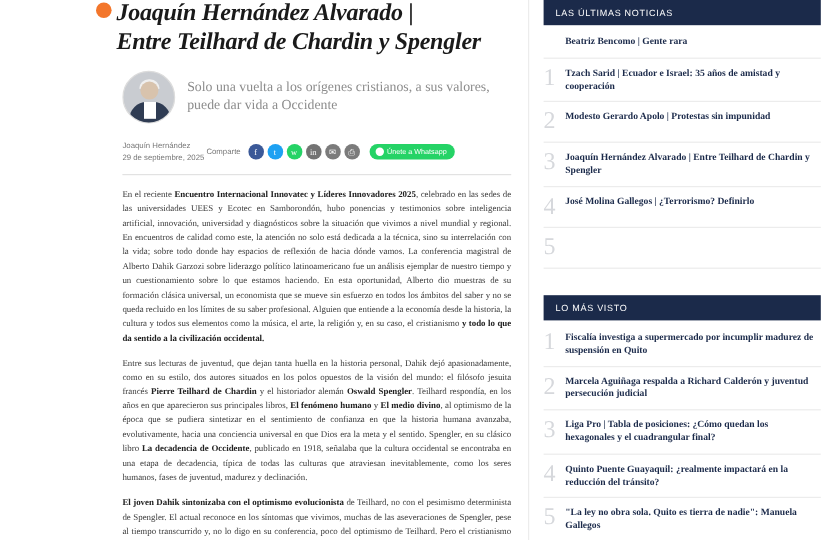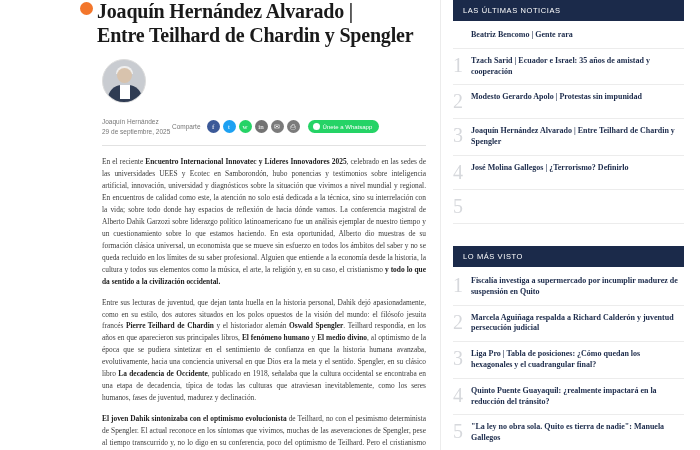--- a/index.html
+++ b/index.html
@@ -24,20 +24,21 @@
   }
   .headline {
     font-family: "Liberation Serif", serif;
     font-size: 20px;
     line-height: 1.18;
     font-weight: 700;
     color: #1a1a1a;
     margin: 0;
     padding-top: 0;
     letter-spacing: -0.2px;
+    font-style: italic;
   }
   .headline-row {
     display: flex;
     align-items: flex-start;
   }
   .headline-icon {
     width: 13px; height: 13px;
     border-radius: 50%;
     background: #f3762b;
     margin-right: 4px;
@@ -223,20 +224,21 @@
       </h1>
     </div>
 
     <div class="subhead-block">
       <div class="author-photo">
         <div class="body"></div>
         <div class="shirt"></div>
         <div class="hair"></div>
         <div class="head"></div>
       </div>
+      <div class="subhead">Solo una vuelta a los orígenes cristianos, a sus valores, puede dar vida a Occidente</div>
     </div>
 
     <div class="meta-row">
       <div class="meta-author">
         <div>Joaquín Hernández</div>
         <div>29 de septiembre, 2025</div>
       </div>
       <span class="share-label">Comparte</span>
       <div class="share-icons">
         <span class="sicon">f</span>

